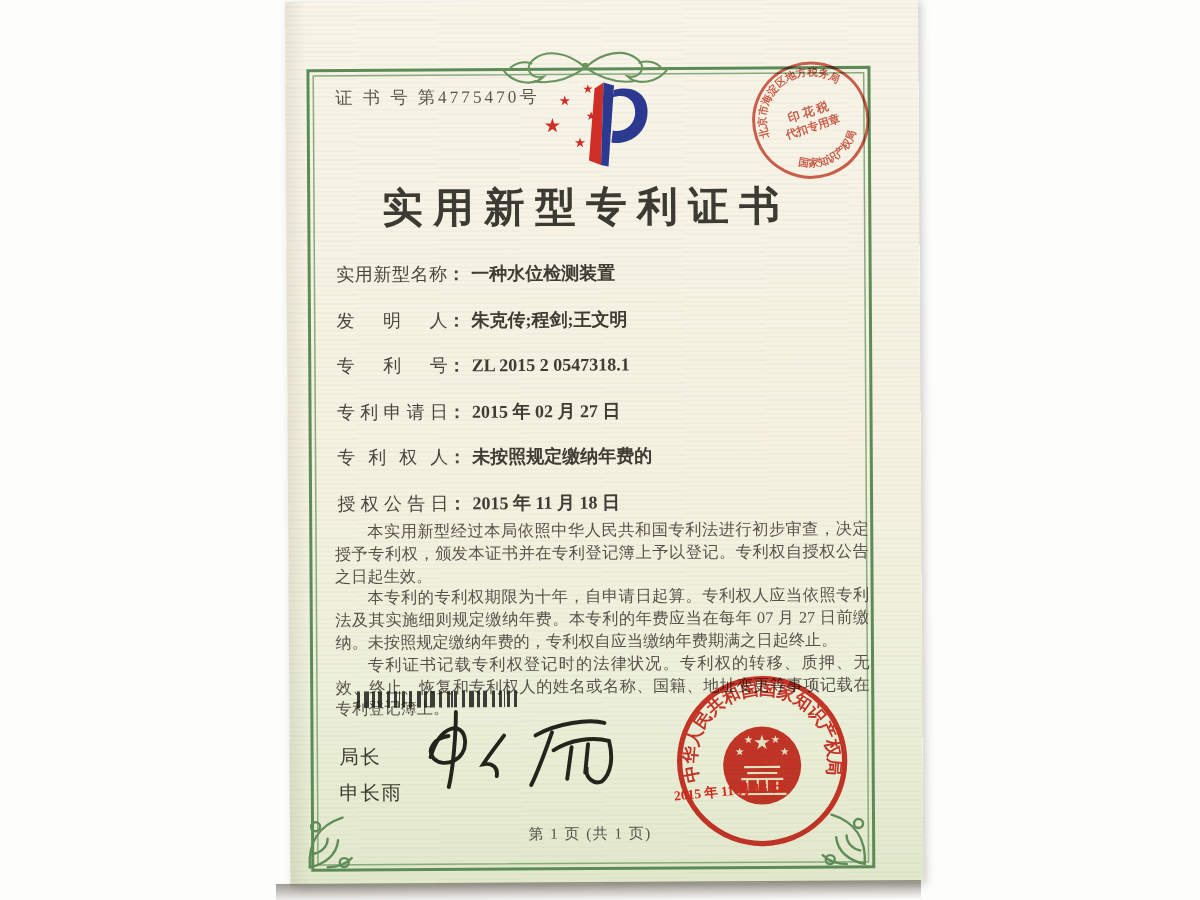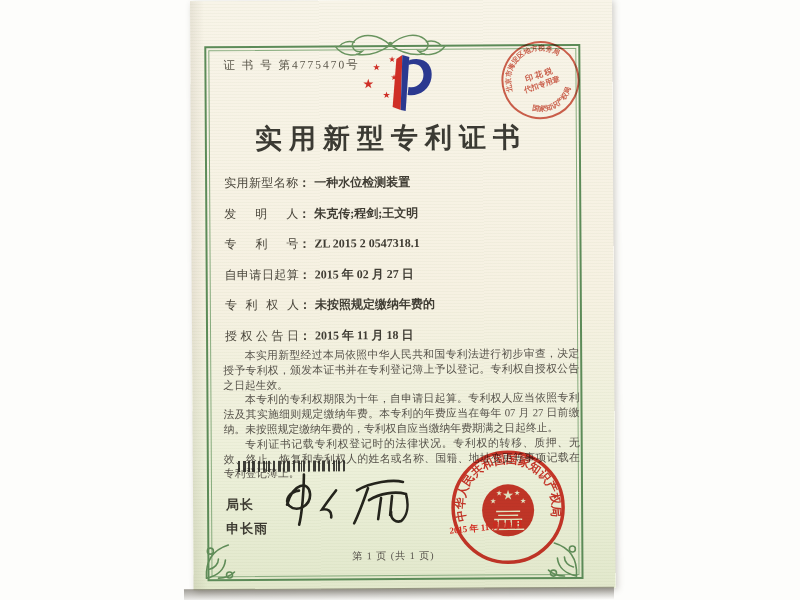--- a/index.html
+++ b/index.html
@@ -58,21 +58,21 @@
     font-size:10.8px; line-height:14.8px; color:#56524a; text-align:justify;
   }
   .body-text p{ margin:0; text-indent:2em; }
   .barcode{
     position:absolute; left:45px; top:460px; width:110px; height:11px;
     background:
       repeating-linear-gradient(90deg,#20201c 0 2px,rgba(0,0,0,0) 2px 5px),
       repeating-linear-gradient(90deg,#20201c 0 1px,rgba(0,0,0,0) 1px 7px);
     opacity:.85;
   }
-  .signer{ position:absolute; left:33px; top:495px; font-size:13px; font-weight:bold; color:#3c3a31; }
+  .signer{ position:absolute; left:33px; top:495px; font-size:13px; font-weight:normal; color:#3c3a31; }
   .signer div{ margin-bottom:6px; letter-spacing:1px; }
   .signature{ position:absolute; left:80px; top:468px; }
   .office-seal{ position:absolute; left:255px; top:448px; opacity:.93; mix-blend-mode:multiply; }
   .seal-date{
     position:absolute; left:256px; top:521px; width:90px;
     font-size:9px; font-weight:bold; color:#d2281e; transform:rotate(-5deg);
     white-space:nowrap;
   }
   .tax-seal{ position:absolute; left:305px; top:36px; transform:rotate(-18deg); opacity:.85; mix-blend-mode:multiply; }
   .page-num{
@@ -166,21 +166,21 @@
       <div class="frow">
         <span class="flabel">实用新型名称</span><span class="fcolon">：</span><span class="fvalue">一种水位检测装置</span>
       </div>
       <div class="frow">
         <span class="flabel">发明人</span><span class="fcolon">：</span><span class="fvalue">朱克传;程剑;王文明</span>
       </div>
       <div class="frow">
         <span class="flabel">专利号</span><span class="fcolon">：</span><span class="fvalue">ZL 2015 2 0547318.1</span>
       </div>
       <div class="frow">
-        <span class="flabel">自申请日起算</span><span class="fcolon">：</span><span class="fvalue">2015 年 02 月 27 日</span>
+        <span class="flabel">专利申请日</span><span class="fcolon">：</span><span class="fvalue">2015 年 02 月 27 日</span>
       </div>
       <div class="frow">
         <span class="flabel">专利权人</span><span class="fcolon">：</span><span class="fvalue">未按照规定缴纳年费的</span>
       </div>
       <div class="frow">
         <span class="flabel">授权公告日</span><span class="fcolon">：</span><span class="fvalue">2015 年 11 月 18 日</span>
       </div>
     </div>
 
     <div class="body-text">

